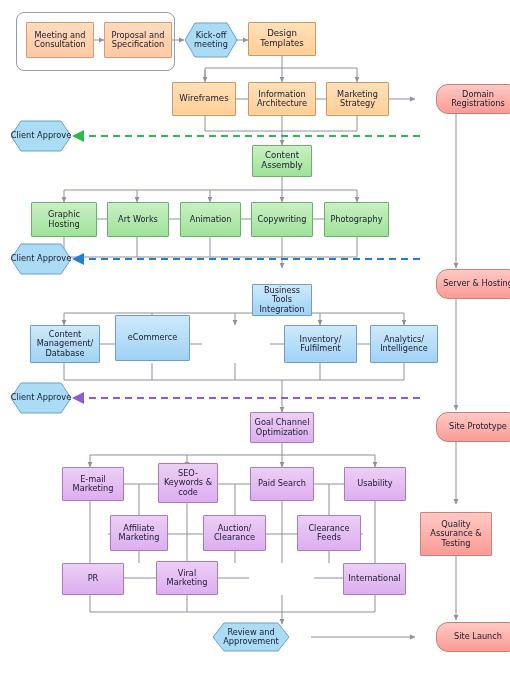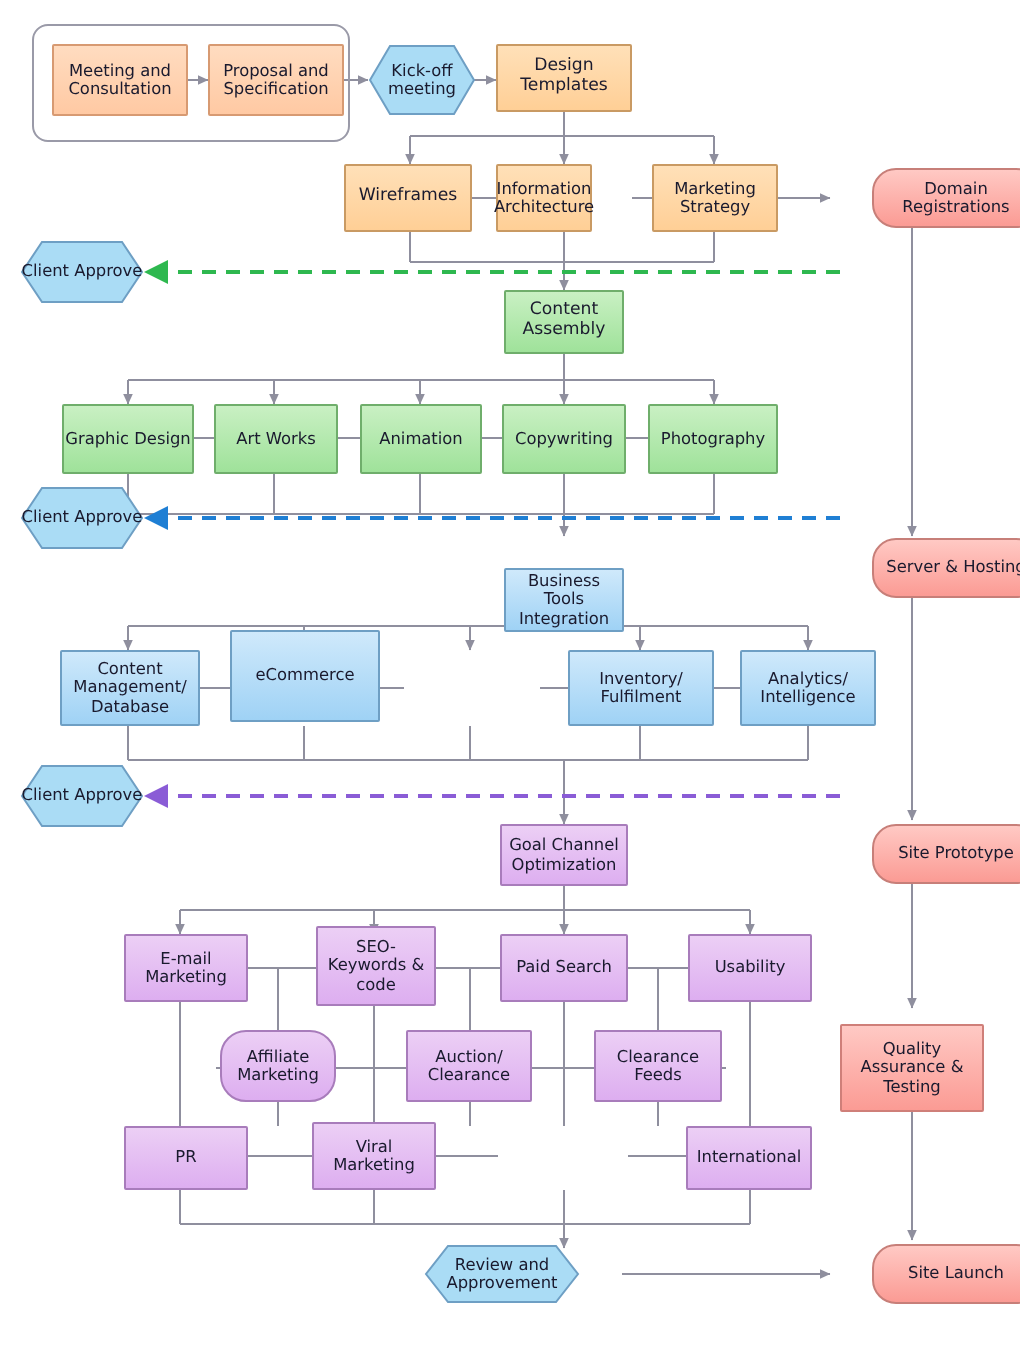--- a/index.html
+++ b/index.html
@@ -143,33 +143,33 @@
   <div class="hexwrap" style="left:184px;top:22px;width:54px;height:36px;">
     <svg width="54" height="36" viewBox="0 0 54 36">
       <polygon points="11,1 43,1 53,18 43,35 11,35 1,18" fill="#aadcf5" stroke="#6e9fc4" stroke-width="1"></polygon>
     </svg>
     <span class="hexlabel t85">Kick-off meeting</span>
   </div>
 
   <div class="node rect orange t9" style="left:248px;top:22px;width:68px;height:34px;">Design Templates</div>
 
   <div class="node rect orange t9" style="left:172px;top:82px;width:64px;height:34px;">Wireframes</div>
-  <div class="node rect orange t85" style="left:248px;top:82px;width:48px;height:34px;">Information Architecture</div>
+  <div class="node rect orange t85" style="left:248px;top:82px;width:68px;height:34px;">Information Architecture</div>
   <div class="node rect orange t85" style="left:326px;top:82px;width:63px;height:34px;">Marketing Strategy</div>
 
   <div class="hexwrap" style="left:10px;top:120px;width:62px;height:32px;">
     <svg width="62" height="32" viewBox="0 0 62 32">
       <polygon points="11,1 51,1 61,16 51,31 11,31 1,16" fill="#aadcf5" stroke="#6e9fc4" stroke-width="1"></polygon>
     </svg>
     <span class="hexlabel t85">Client Approve</span>
   </div>
 
   <div class="node rect green t9" style="left:252px;top:145px;width:60px;height:32px;">Content Assembly</div>
 
-  <div class="node rect green t85" style="left:31px;top:202px;width:66px;height:35px;">Graphic Design</div>
+  <div class="node rect green t85" style="left:31px;top:202px;width:66px;height:35px;">Graphic Hosting</div>
   <div class="node rect green t85" style="left:107px;top:202px;width:62px;height:35px;">Art Works</div>
   <div class="node rect green t85" style="left:180px;top:202px;width:61px;height:35px;">Animation</div>
   <div class="node rect green t85" style="left:251px;top:202px;width:62px;height:35px;">Copywriting</div>
   <div class="node rect green t85" style="left:324px;top:202px;width:65px;height:35px;">Photography</div>
 
   <div class="hexwrap" style="left:10px;top:243px;width:62px;height:32px;">
     <svg width="62" height="32" viewBox="0 0 62 32">
       <polygon points="11,1 51,1 61,16 51,31 11,31 1,16" fill="#aadcf5" stroke="#6e9fc4" stroke-width="1"></polygon>
     </svg>
     <span class="hexlabel t85">Client Approve</span>
@@ -189,21 +189,21 @@
     <span class="hexlabel t85">Client Approve</span>
   </div>
 
   <div class="node rect purple t85" style="left:250px;top:412px;width:64px;height:31px;">Goal Channel Optimization</div>
 
   <div class="node rect purple t85" style="left:62px;top:467px;width:62px;height:34px;">E-mail Marketing</div>
   <div class="node rect purple t85" style="left:158px;top:463px;width:60px;height:40px;">SEO- Keywords &amp; code</div>
   <div class="node rect purple t85" style="left:250px;top:467px;width:64px;height:34px;">Paid Search</div>
   <div class="node rect purple t85" style="left:344px;top:467px;width:62px;height:34px;">Usability</div>
 
-  <div class="node rect purple t85" style="left:110px;top:515px;width:58px;height:36px;border-radius:13px;">Affiliate Marketing</div>
+  <div class="node rect purple t85" style="left:110px;top:515px;width:58px;height:36px;">Affiliate Marketing</div>
   <div class="node rect purple t85" style="left:203px;top:515px;width:63px;height:36px;">Auction/ Clearance</div>
   <div class="node rect purple t85" style="left:297px;top:515px;width:64px;height:36px;">Clearance Feeds</div>
 
   <div class="node rect purple t85" style="left:62px;top:563px;width:62px;height:32px;">PR</div>
   <div class="node rect purple t85" style="left:156px;top:561px;width:62px;height:34px;">Viral Marketing</div>
   <div class="node rect purple t85" style="left:343px;top:563px;width:63px;height:32px;">International</div>
 
   <div class="hexwrap" style="left:212px;top:622px;width:78px;height:30px;">
     <svg width="78" height="30" viewBox="0 0 78 30">
       <polygon points="12,1 66,1 77,15 66,29 12,29 1,15" fill="#aadcf5" stroke="#6e9fc4" stroke-width="1"></polygon>

